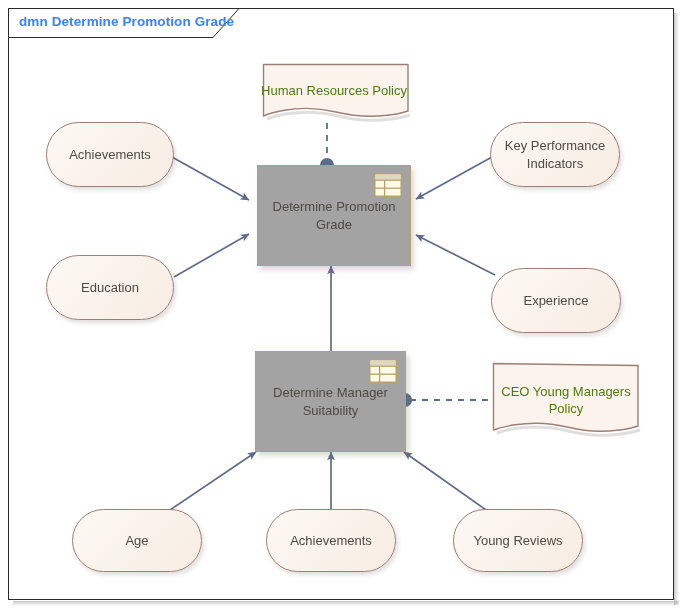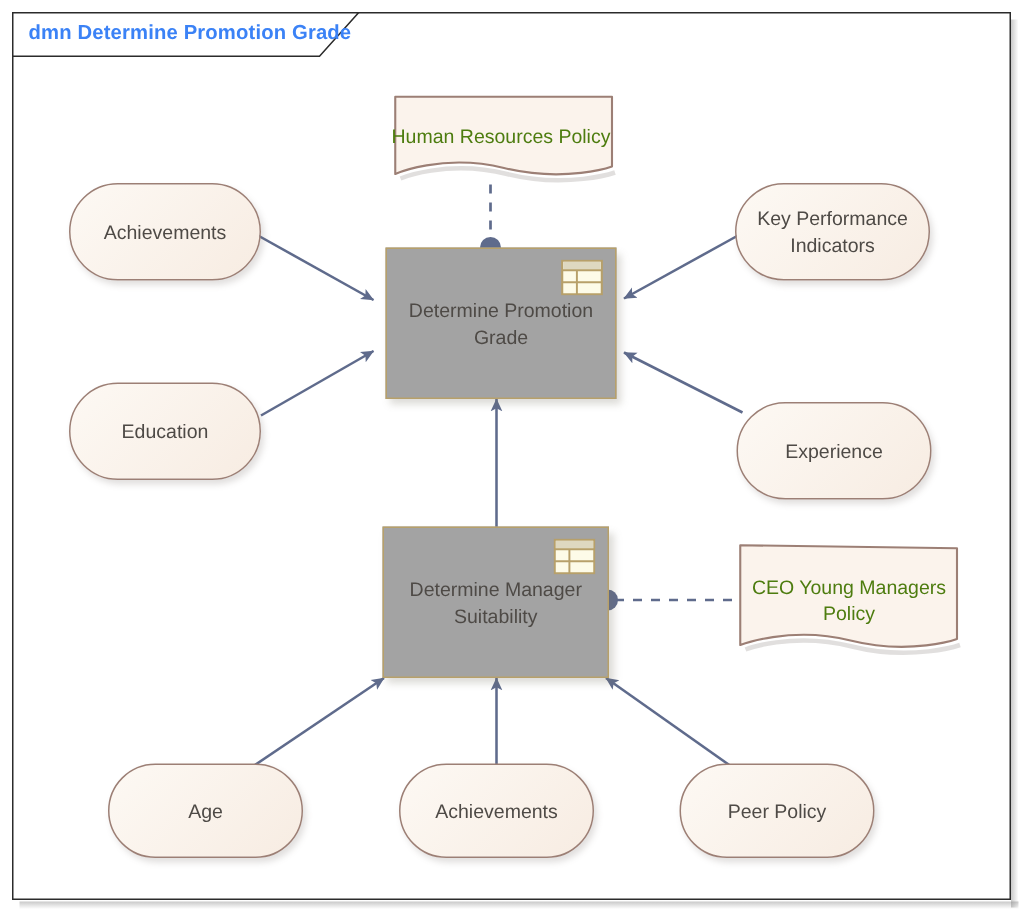--- a/index.html
+++ b/index.html
@@ -241,16 +241,16 @@
 
   <div class="node input-data" style="left:72px; top:509px; width:130px; height:63px;">
     <span>Age</span>
   </div>
 
   <div class="node input-data" style="left:266px; top:509px; width:130px; height:63px;">
     <span>Achievements</span>
   </div>
 
   <div class="node input-data" style="left:453px; top:509px; width:130px; height:63px;">
-    <span>Peer Policy</span>
+    <span>Young Reviews</span>
   </div>
 
 </div>
 
 </body></html>

